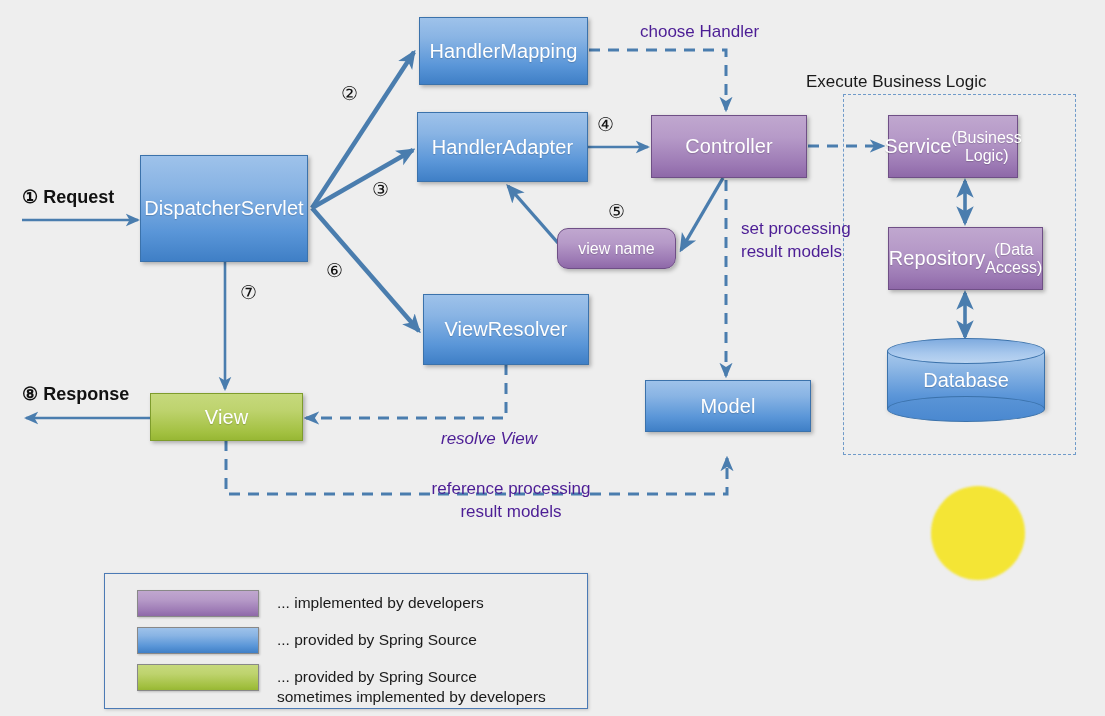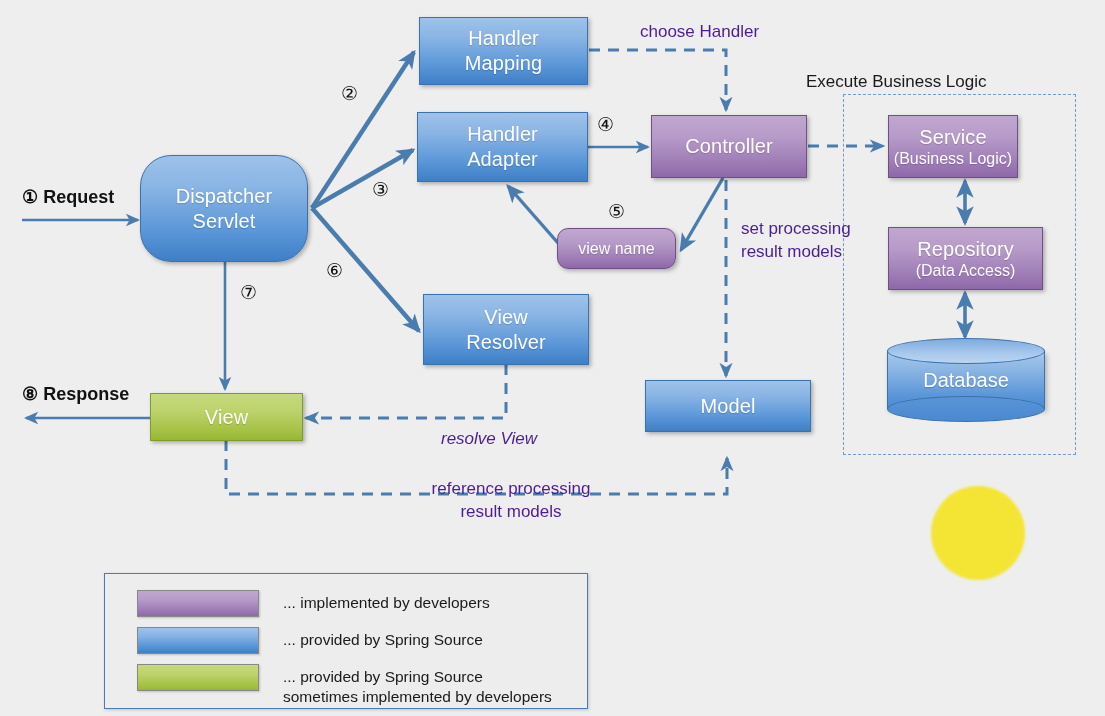--- a/index.html
+++ b/index.html
@@ -19,21 +19,21 @@
   #svg-layer {
     position: absolute;
     left: 0; top: 0;
     width: 1105px;
     height: 716px;
   }
   .node {
     position: absolute;
     box-sizing: border-box;
     display: flex;
-    flex-direction: column;
+    flex-direction: row;
     align-items: center;
     justify-content: center;
     text-align: center;
     color: #ffffff;
     border: 1px solid #2f5f99;
     box-shadow: 2px 2px 4px rgba(0,0,0,0.28);
     z-index: 3;
   }
   .node .label-main {
     font-size: 20px;
@@ -182,21 +182,21 @@
   }
   .legend-swatch {
     width: 122px;
     height: 27px;
     border: 1px solid #888;
     box-sizing: border-box;
     box-shadow: 1px 1px 2px rgba(0,0,0,0.2);
     flex: none;
   }
   .legend-text {
-    margin-left: 24px;
+    margin-left: 18px;
     font-size: 15.5px;
     color: #1a1a1a;
     line-height: 20px;
     padding-top: 3px;
     white-space: pre-line;
   }
 </style>
 </head>
 <body>
 
@@ -250,21 +250,21 @@
 
       <path d="M 506 364 L 506 418 L 306 418" marker-end="url(#arrow-dash)"></path>
 
       <path d="M 226 440 L 226 494 L 727 494 L 727 458" marker-end="url(#arrow-dash)"></path>
     </g>
   </svg>
 
   <div class="group-box" style="left:843px; top:94px; width:231px; height:359px;"></div>
   <div class="group-title" style="left:806px; top:72px;">Execute Business Logic</div>
 
-  <div class="node blue-box" style="left:140px; top:155px; width:168px; height:107px;border-radius:31px;">
+  <div class="node blue-box" style="left:140px; top:155px; width:168px; height:107px;">
     <span class="label-main">Dispatcher</span>
     <span class="label-main">Servlet</span>
   </div>
 
   <div class="node blue-box" style="left:419px; top:17px; width:169px; height:68px;">
     <span class="label-main">Handler</span>
     <span class="label-main">Mapping</span>
   </div>
 
   <div class="node blue-box" style="left:417px; top:112px; width:171px; height:70px;">

